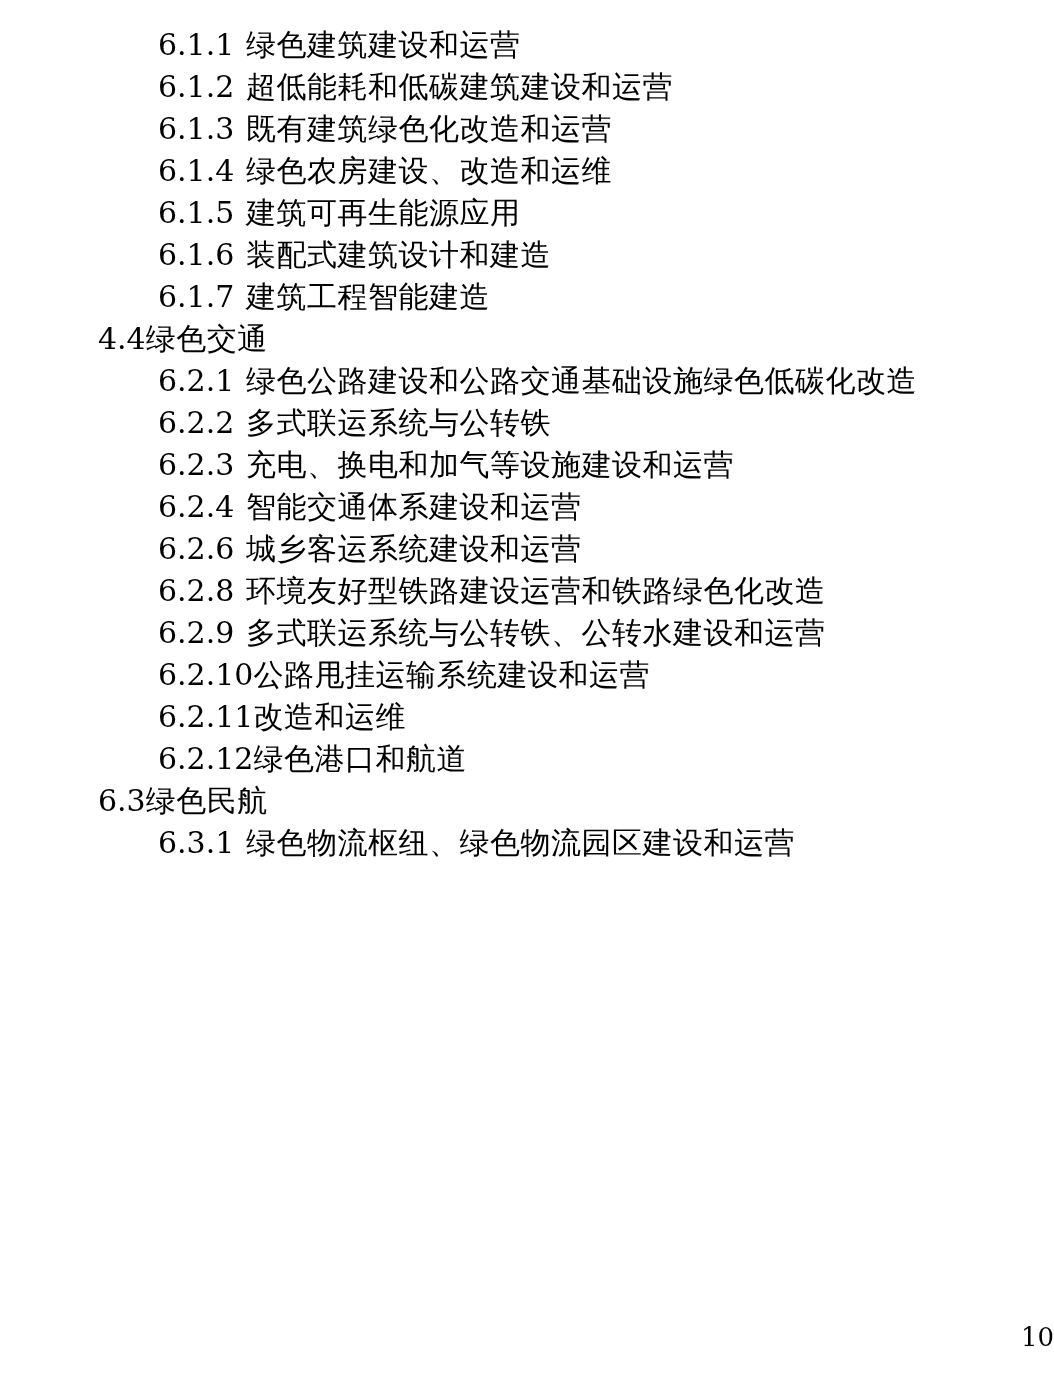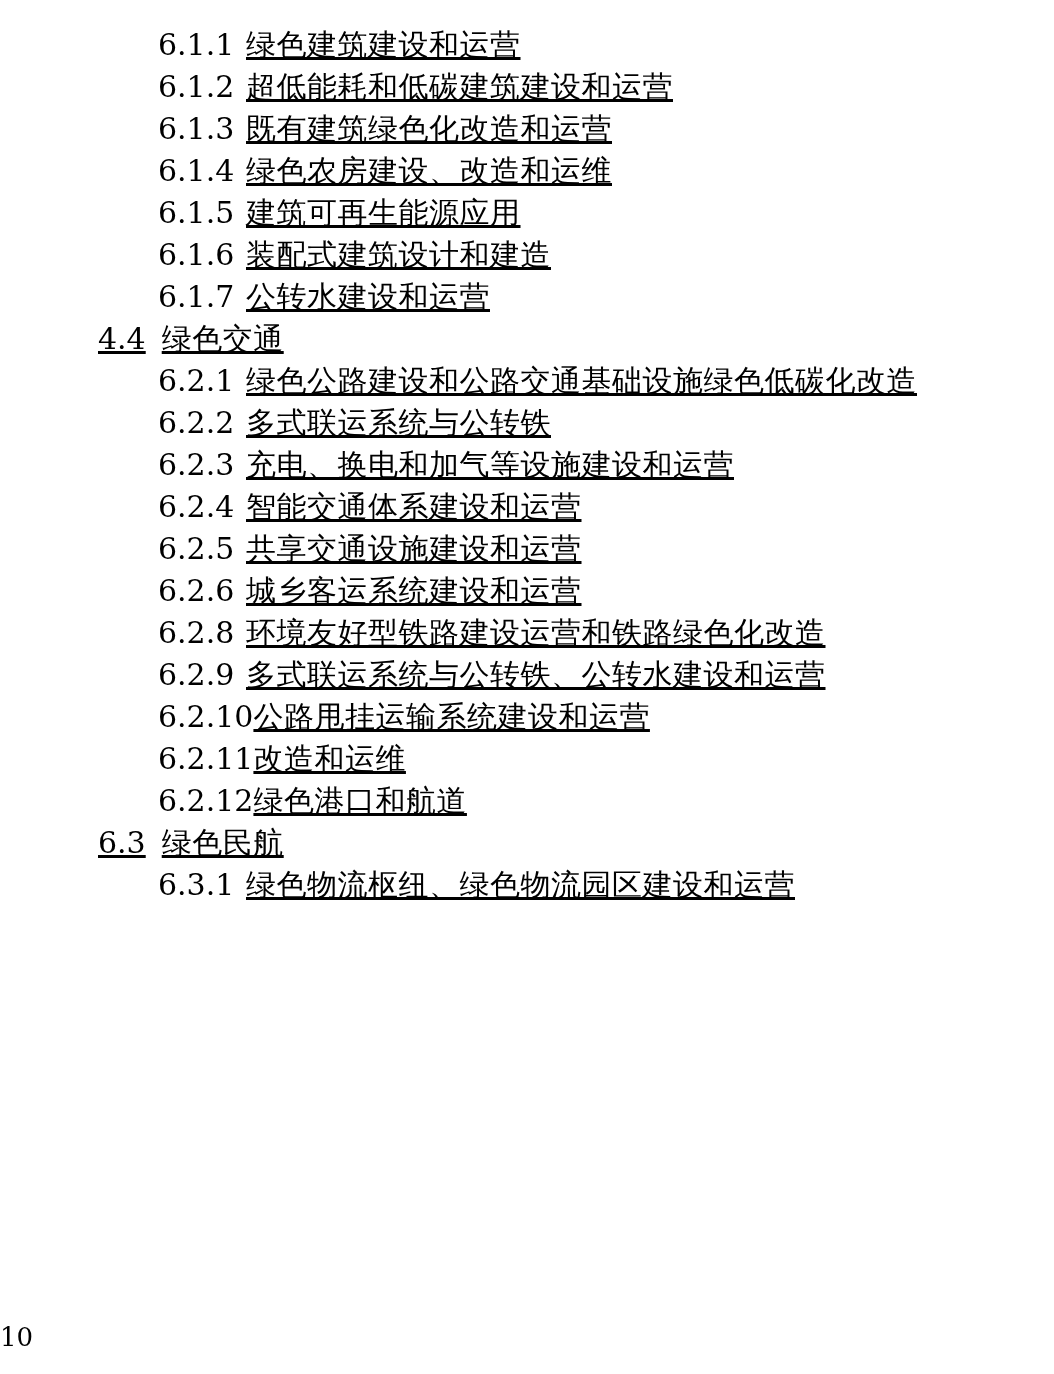--- a/index.html
+++ b/index.html
@@ -10,21 +10,20 @@
   .page {
     position: relative;
     width: 1054px;
     height: 1374px;
     background: #ffffff;
     font-family: "DejaVu Serif", "Liberation Serif", serif;
     color: #000000;
     box-sizing: border-box;
     padding: 10px 60px 0 60px;
     overflow: hidden;
-    text-decoration: underline;
   }
   .content {
     padding-top: 8px;
   }
   .entry {
     display: block;
     white-space: nowrap;
     line-height: 1.0;
     margin: 0;
     padding: 0;
@@ -45,28 +44,28 @@
     letter-spacing: 0px;
   }
   .level-2 .num {
     display: inline-block;
     min-width: 88px;
   }
   .title-txt {
     letter-spacing: 0.5px;
   }
   .level-1 .title-txt {
-    margin-left: 16px;
+    margin-left: 0px;
   }
   .page-number {
     position: absolute;
     bottom: 22px;
     left: 0;
     width: 100%;
-    text-align: left;
+    text-align: right;
     font-size: 26px;
     font-family: "DejaVu Serif", "Liberation Serif", serif;
   }
 </style>
 </head>
 <body>
 
 <div class="page">
   <div class="content">
 
@@ -88,21 +87,21 @@
 
     <div class="entry level-2">
       <span class="num">6.1.5</span><span class="title-txt">建筑可再生能源应用</span>
     </div>
 
     <div class="entry level-2">
       <span class="num">6.1.6</span><span class="title-txt">装配式建筑设计和建造</span>
     </div>
 
     <div class="entry level-2">
-      <span class="num">6.1.7</span><span class="title-txt">公转水建设和运营</span>
+      <span class="num">6.1.7</span><span class="title-txt">建筑工程智能建造</span>
     </div>
 
     <div class="entry level-1">
       <span class="num">4.4</span><span class="title-txt">绿色交通</span>
     </div>
 
     <div class="entry level-2">
       <span class="num">6.2.1</span><span class="title-txt">绿色公路建设和公路交通基础设施绿色低碳化改造</span>
     </div>
 
@@ -111,23 +110,20 @@
     </div>
 
     <div class="entry level-2">
       <span class="num">6.2.3</span><span class="title-txt">充电、换电和加气等设施建设和运营</span>
     </div>
 
     <div class="entry level-2">
       <span class="num">6.2.4</span><span class="title-txt">智能交通体系建设和运营</span>
     </div>
 
-    <div class="entry level-2">
-      <span class="num">6.2.5</span><span class="title-txt">共享交通设施建设和运营</span>
-    </div>
 
     <div class="entry level-2">
       <span class="num">6.2.6</span><span class="title-txt">城乡客运系统建设和运营</span>
     </div>
 
 
     <div class="entry level-2">
       <span class="num">6.2.8</span><span class="title-txt">环境友好型铁路建设运营和铁路绿色化改造</span>
     </div>
 

